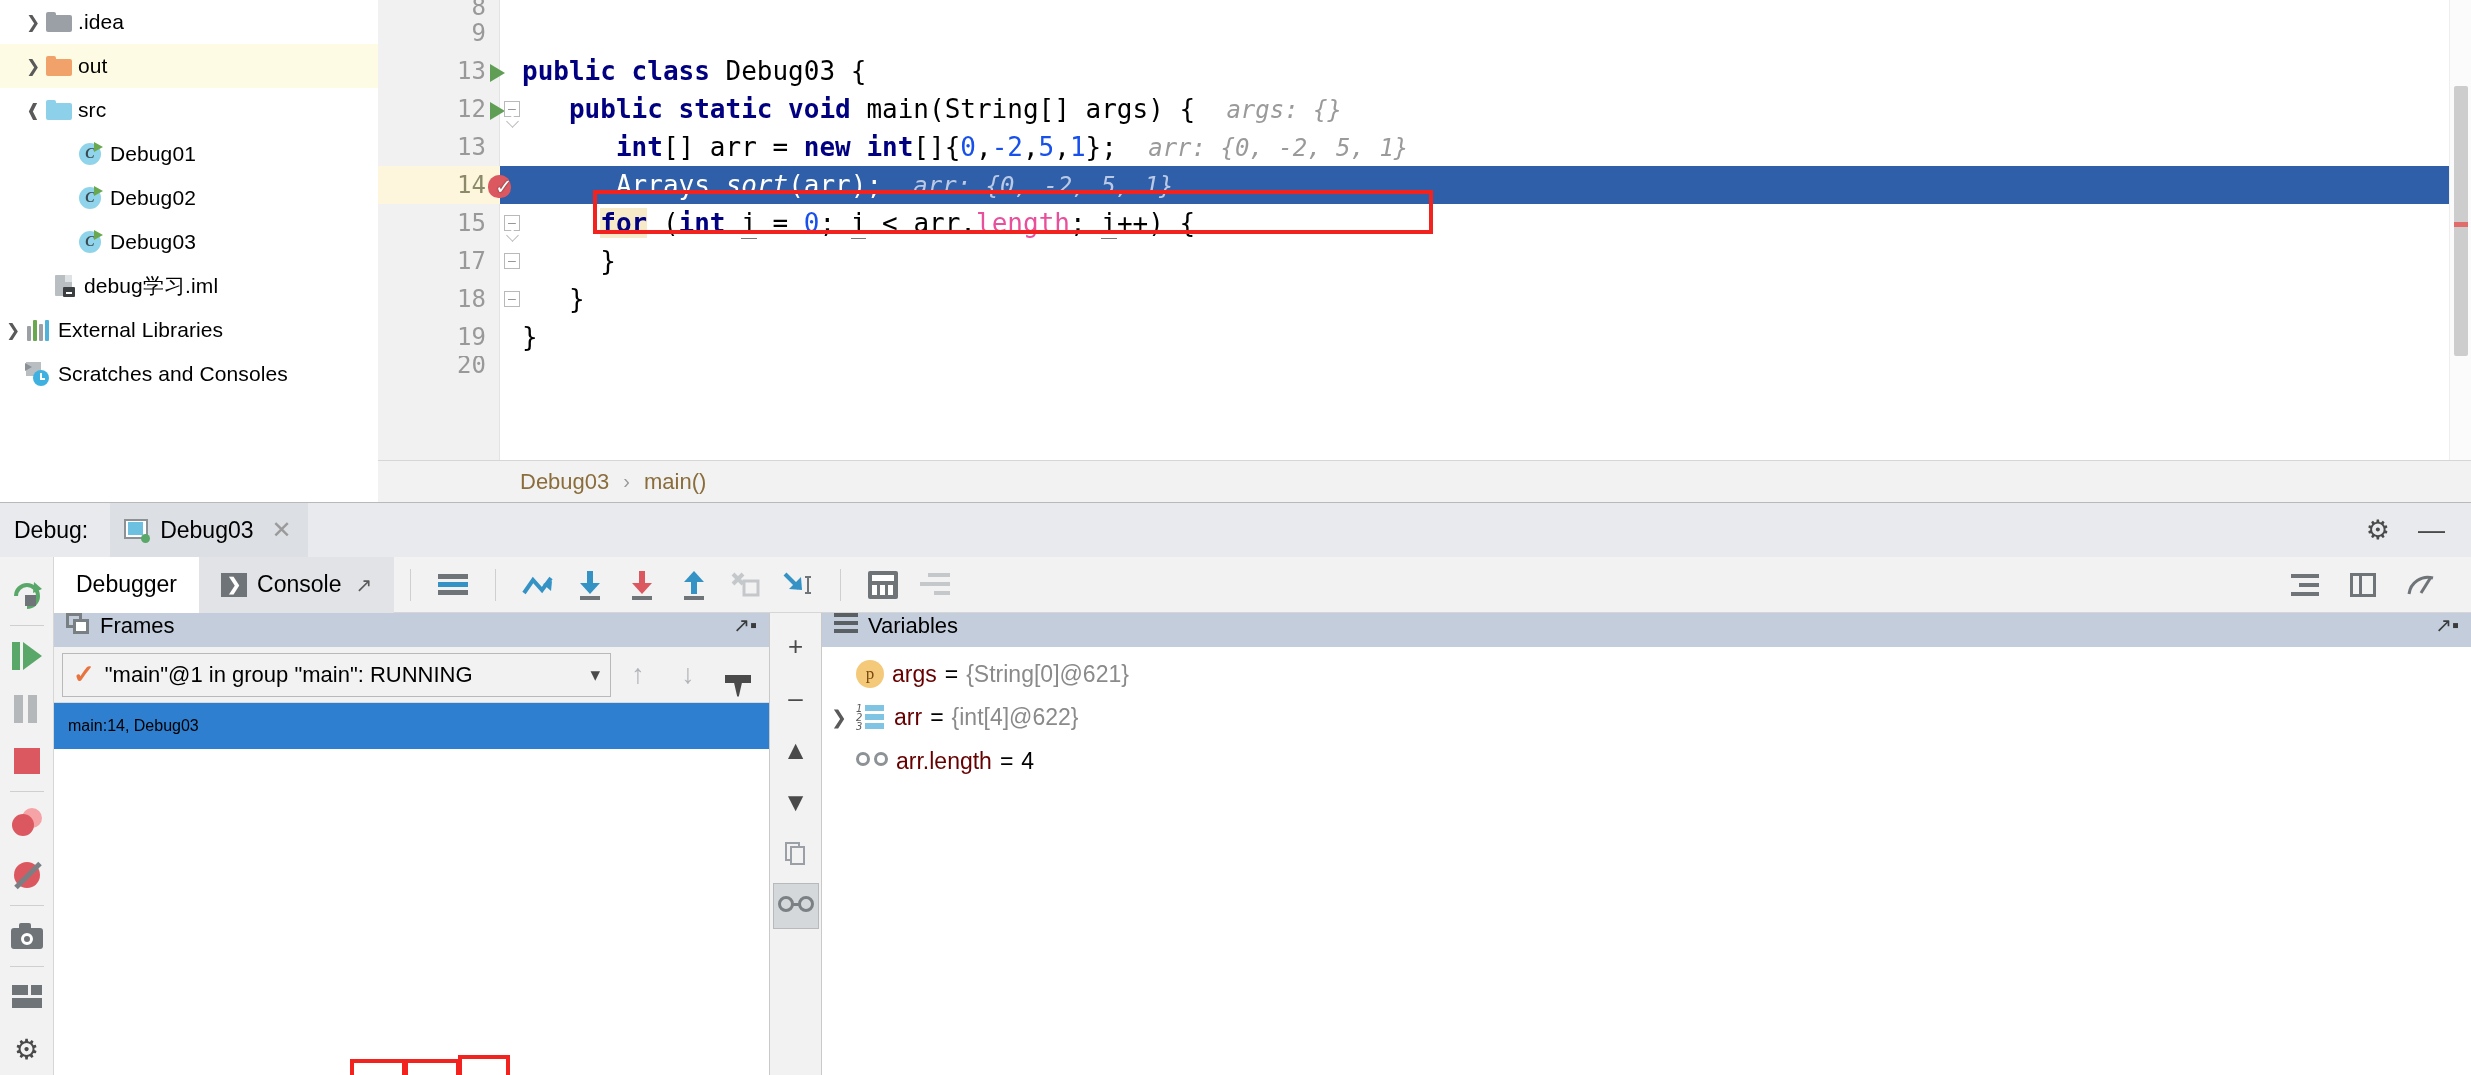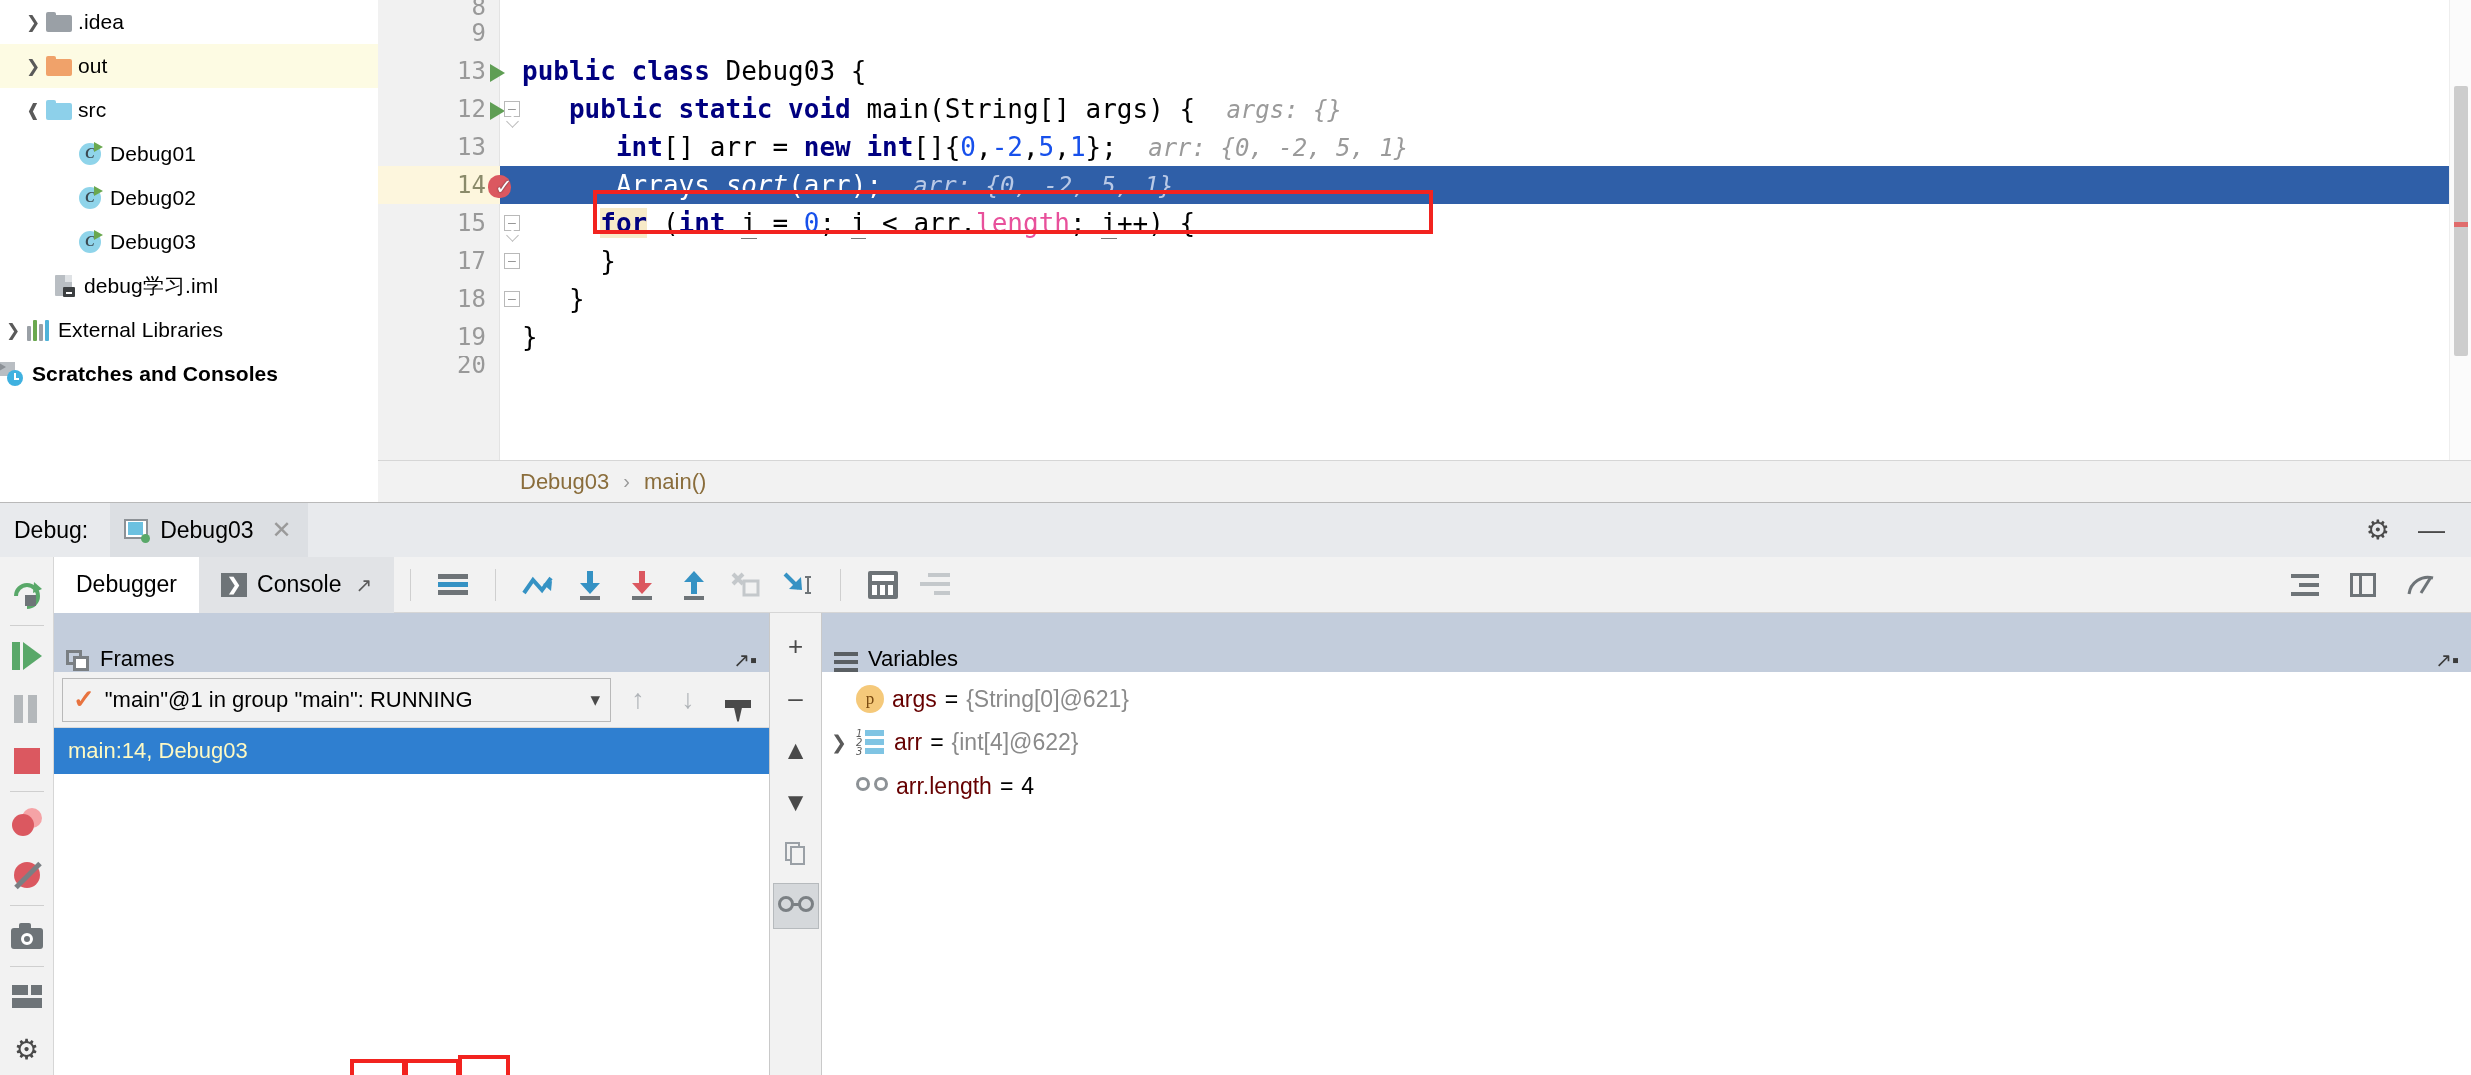--- a/index.html
+++ b/index.html
@@ -279,21 +279,21 @@
   .ic-align i:nth-child(3){ top:18px; width:28px; }
   .ic-cols { position: relative; width: 26px; height: 24px; border: 3px solid #6e7478; }
   .ic-cols::after { content:""; position:absolute; left:6px; top:0; width:3px; height:18px; background:#6e7478; }
   .ic-trend { position: relative; width: 28px; height: 24px; }
 
   
   .tb-annot { position: absolute; border: 4px solid #f2231f; pointer-events: none; z-index: 40; }
 
   
   .panel-header {
-    height: 59px; background: #c3cddc; display: flex; align-items: flex-end;
+    height: 34px; background: #c3cddc; display: flex; align-items: flex-start;
     padding: 0 12px; font-size: 22px; color: #000;
   }
   .panel-header .ttl { margin-left: 10px; }
   .panel-header .right-ic { margin-left: auto; color: #3b3b3b; font-size: 20px; }
 
   .frames-panel {
     position: absolute; left: 54px; top: 110px; width: 716px; height: 463px;
     background: #ffffff; border-right: 1px solid #c9c9c9;
   }
   .ic-frames { position: relative; width: 24px; height: 22px; }
@@ -314,21 +314,21 @@
   .thr-btn { width: 46px; height: 46px; display: flex; align-items: center; justify-content: center;
     color: #b0b4b8; font-size: 27px; }
   .ic-filter { width: 0; height: 0; border-left: 13px solid #4a4a4a; border-right: 13px solid #4a4a4a;
     border-top: 0; position: relative; }
   .ic-filter::before { content:""; position:absolute; left:-13px; top:0; width:26px; height:8px; background:#4a4a4a; }
   .ic-filter::after { content:""; position:absolute; left:-4px; top:8px; width:8px; height:14px;
     background:#4a4a4a; clip-path: polygon(0 0,100% 0,60% 100%,40% 100%); }
 
   .frame-item {
     height: 46px; display: flex; align-items: center; padding-left: 14px;
-    font-size: 22px; color: #fef9c3; background: #2f7fd0;
+    font-size: 16px; color: #000000; background: #2f7fd0;
   }
   .frames-body { position: relative; height: 361px; background: #fff; }
 
   
   .frames-sidecol {
     position: absolute; left: 770px; top: 110px; width: 52px; height: 463px;
     background: #f2f2f2; border-right: 1px solid #c9c9c9;
     display: flex; flex-direction: column; align-items: center; padding-top: 10px; gap: 6px;
   }
   .side-btn { width: 46px; height: 46px; display: flex; align-items: center; justify-content: center;
@@ -448,21 +448,21 @@
         <span class="tree-arrow">❯</span>
         <span class="ic ic-lib">
             <i></i>
             <i></i>
             <i></i>
             <i></i>
           </span>
         <span class="tree-label">External Libraries</span>
       </div>
 
-      <div class="tree-row" style="font-weight:bold;">
+      <div class="tree-row" style="padding-left:26px;">
         <span class="ic ic-scratch">
             <i class="sq"></i>
             <i class="clock"></i>
           </span>
         <span class="tree-label">Scratches and Consoles</span>
       </div>
     </div>
 
     <div class="editor">
       <div class="gutter"></div>

